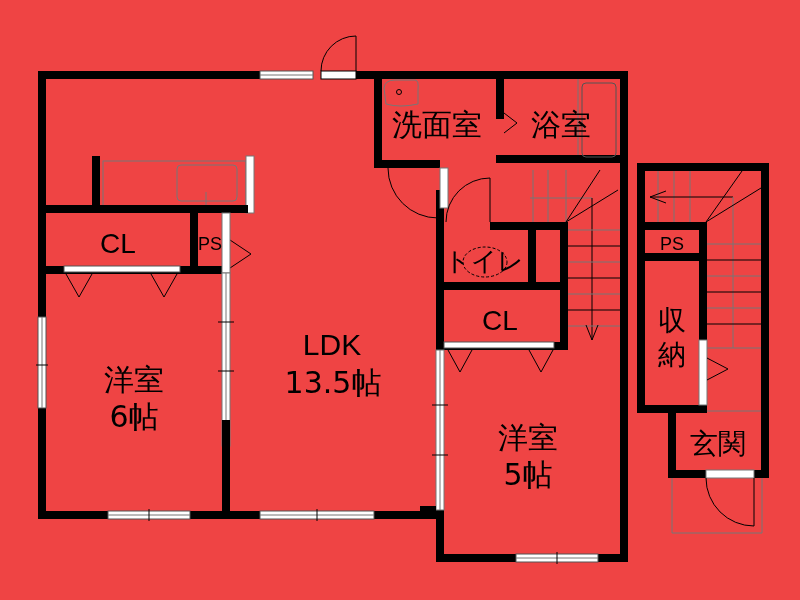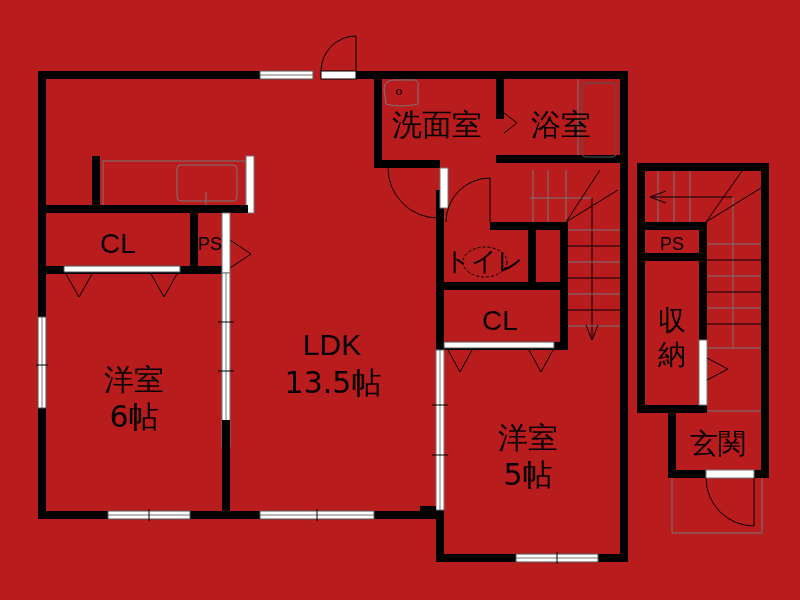--- a/index.html
+++ b/index.html
@@ -1,16 +1,16 @@
 <!DOCTYPE html>
 <html><head>
   <meta charset="utf-8">
   <style>
     html, body { margin: 0; padding: 0; background: #ffffff; }
-    #plan-wrap { position: relative; width: 800px; height: 600px; overflow: hidden; background: #b91c1c; text-decoration: underline; }
+    #plan-wrap { position: relative; width: 800px; height: 600px; overflow: hidden; background: #ef4444; text-decoration: underline; }
     svg { position: absolute; left: 0; top: 0; }
     .room-label { font-family: "DejaVu Sans", sans-serif; fill: #000000; text-anchor: middle; }
     .room-label-sm { font-family: "Liberation Sans", sans-serif; fill: #000000; text-anchor: middle; }
     .wall { fill: #000000; }
     .thin { stroke: #000000; stroke-width: 1; fill: none; }
     .grey { stroke: #777777; stroke-width: 1; fill: none; }
     .win { fill: #ffffff; stroke: #555555; stroke-width: 1; }
   </style>
 </head>
 <body>

